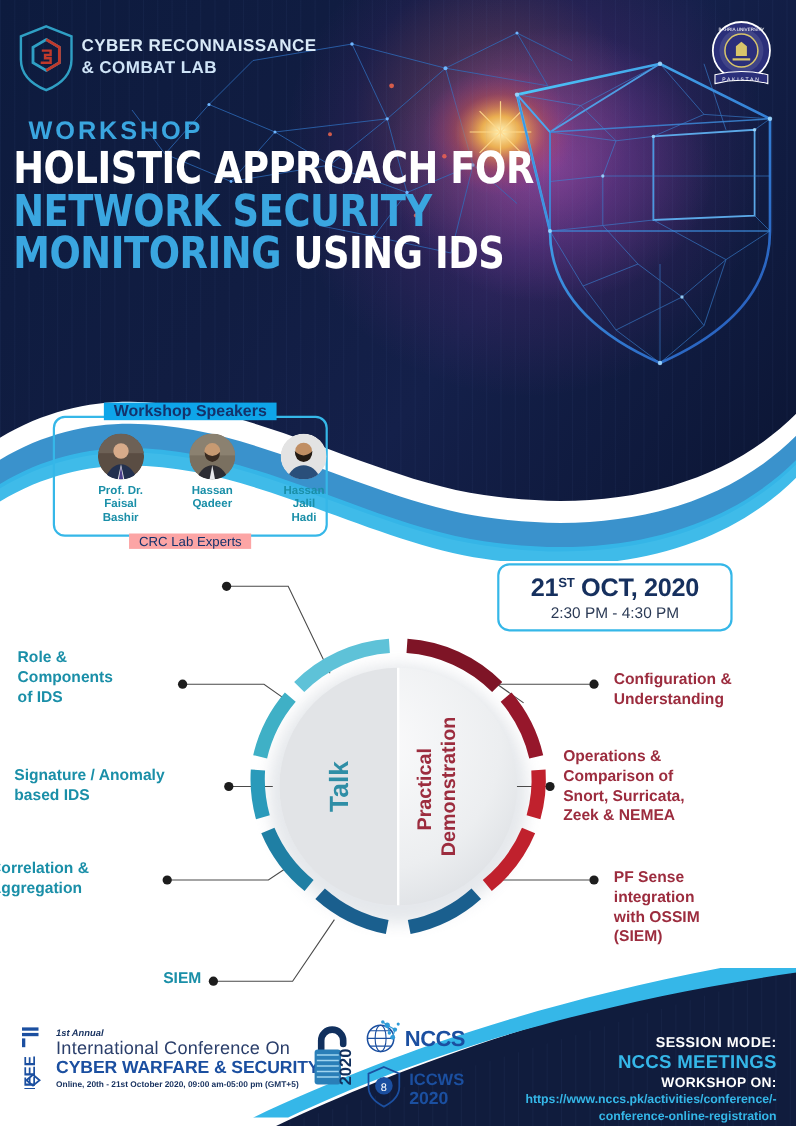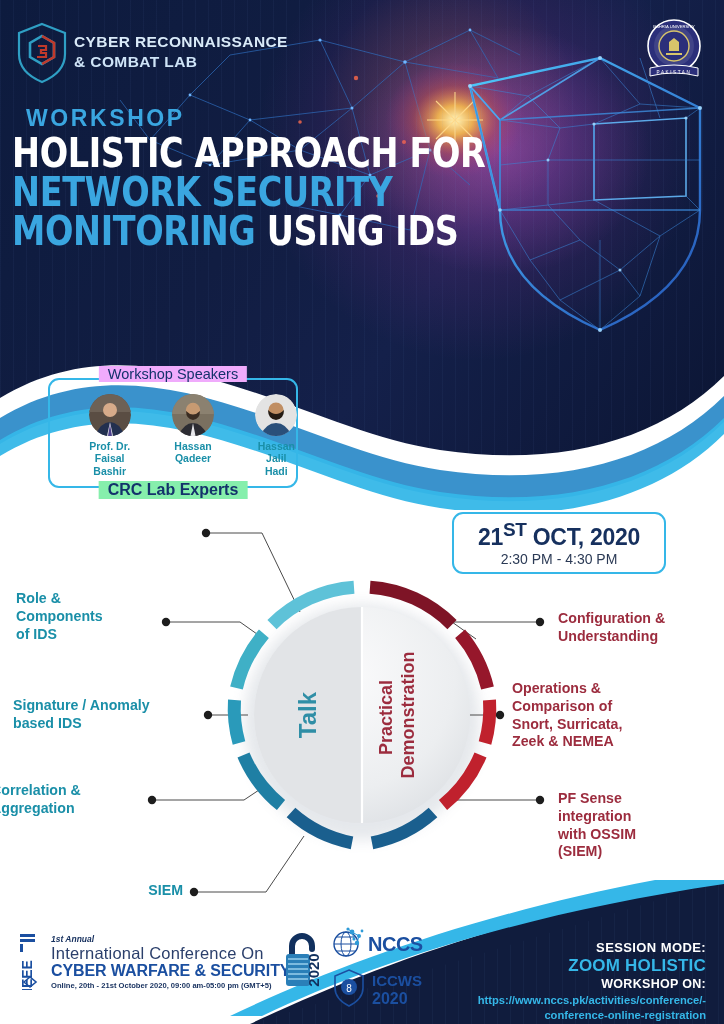--- a/index.html
+++ b/index.html
@@ -46,34 +46,34 @@
   .t-white{ color:#ffffff; }
   .t-blue{ color:#3aa6e0; }
 
   
   .wave{ position:absolute; left:0; top:280px; width:724px; height:230px; z-index:5; }
 
   
   .speakers{ position:absolute; left:48px; top:378px; width:250px; height:110px; z-index:7; }
   .spk-box{ position:absolute; inset:0; border:2.2px solid #35b7e8; border-radius:11px; }
   .spk-title{ position:absolute; left:50%; top:-12px; transform:translateX(-50%);
-    background:#f0abfc; padding:0 9px; color:#14326b; font-weight:normal; font-size:14.5px; white-space:nowrap; }
+    background:#0ea5e9; padding:0 9px; color:#14326b; font-weight:bold; font-size:14.5px; white-space:nowrap; }
   .spk-foot{ position:absolute; left:50%; bottom:-11px; transform:translateX(-50%);
-    background:#86efac; padding:0 9px; color:#14326b; font-weight:bold; font-size:16px; white-space:nowrap; }
+    background:#fca5a5; padding:0 9px; color:#14326b; font-weight:normal; font-size:12px; white-space:nowrap; }
   .spk-row{ position:absolute; left:0; right:0; top:16px; display:flex; justify-content:space-around; }
   .spk{ width:70px; text-align:center;margin-left:40px; }
   .spk .ph{ width:42px; height:42px; border-radius:50%; margin:0 auto 4px; overflow:hidden; position:relative; }
   .spk .nm{ color:#1a8fa8; font-weight:bold; font-size:10.5px; line-height:1.18; }
 
   
   .datebox{ position:absolute; left:452px; top:512px; width:214px; height:62px; z-index:7;
     border:2.2px solid #35b7e8; border-radius:11px; background:#fff;
     display:flex; flex-direction:column; align-items:center; justify-content:center; }
   .datebox .d1{ color:#16305e; font-weight:bold; font-size:23px; letter-spacing:-.3px; }
-  .datebox .d1 sup{ font-size:19px; vertical-align:super; }
+  .datebox .d1 sup{ font-size:12px; vertical-align:super; }
   .datebox .d2{ color:#2b3a55; font-size:14px; margin-top:1px; }
 
   
   .diagram{ position:absolute; left:0; top:500px; width:724px; height:420px; z-index:6; }
   .dia-svg{ position:absolute; left:0; top:0; width:724px; height:420px; }
   .lbl{ position:absolute; font-size:14.2px; font-weight:bold; line-height:1.25; z-index:7; }
   .lbl-l{ color:#1a8fa8; text-align:right; }
   .lbl-r{ color:#9c2c3e; text-align:left; }
 
   
@@ -478,19 +478,19 @@
     <path d="M17 4 L31 10 V22 Q31 33 17 40 Q3 33 3 22 V10 Z" fill="none" stroke="#1b4fa0" stroke-width="1.6"></path>
     <circle cx="17" cy="21" r="8" fill="#1b4fa0"></circle>
     <text x="17" y="26" text-anchor="middle" font-size="10" fill="#ffffff" font-family="Liberation Sans, sans-serif">8</text>
   </g>
   <text x="40" y="20" font-size="15" font-weight="bold" fill="#1b4fa0" font-family="Liberation Sans, sans-serif">ICCWS</text>
   <text x="40" y="38" font-size="16" font-weight="bold" fill="#1b4fa0" font-family="Liberation Sans, sans-serif">2020</text>
 </svg>
 
 <div class="session">
   <div class="s1">SESSION MODE:</div>
-  <div class="s2">ZOOM HOLISTIC</div>
+  <div class="s2">NCCS MEETINGS</div>
   <div class="s3">WORKSHOP ON:</div>
   <div class="s4">
     <div>https://www.nccs.pk/activities/conference/-</div>
     <div>conference-online-registration</div>
   </div>
 </div>
 
 </body></html>

